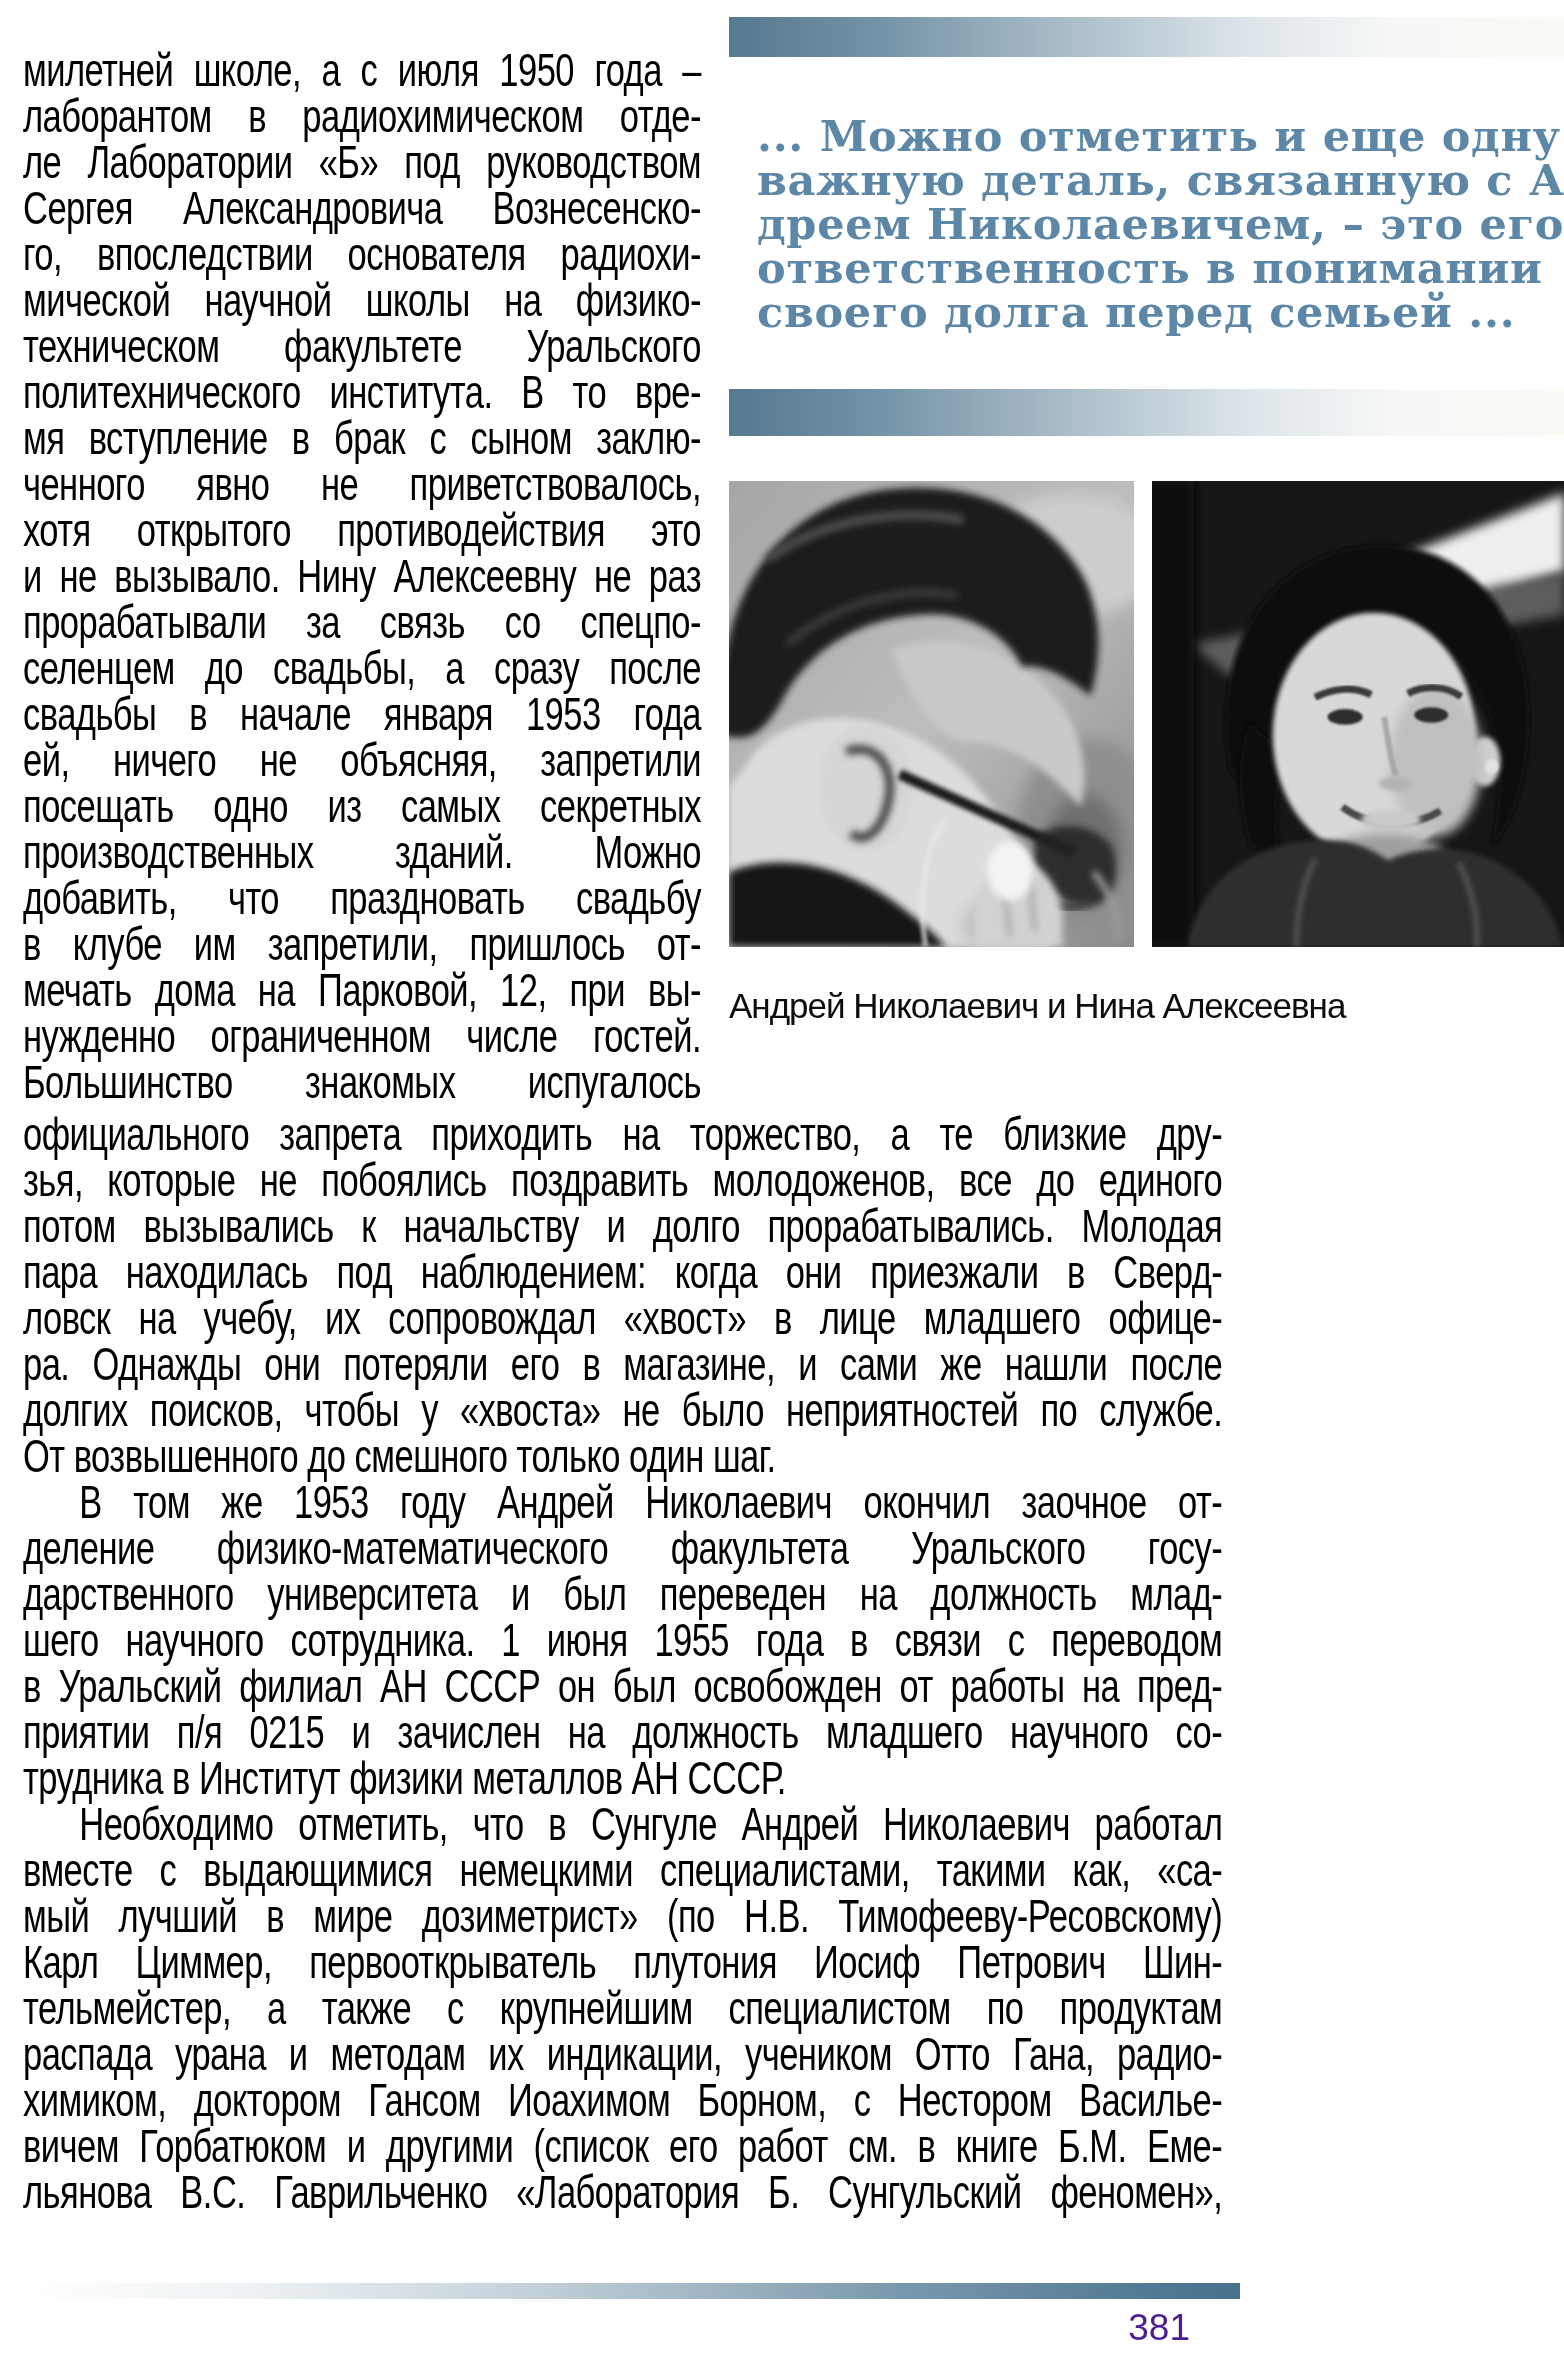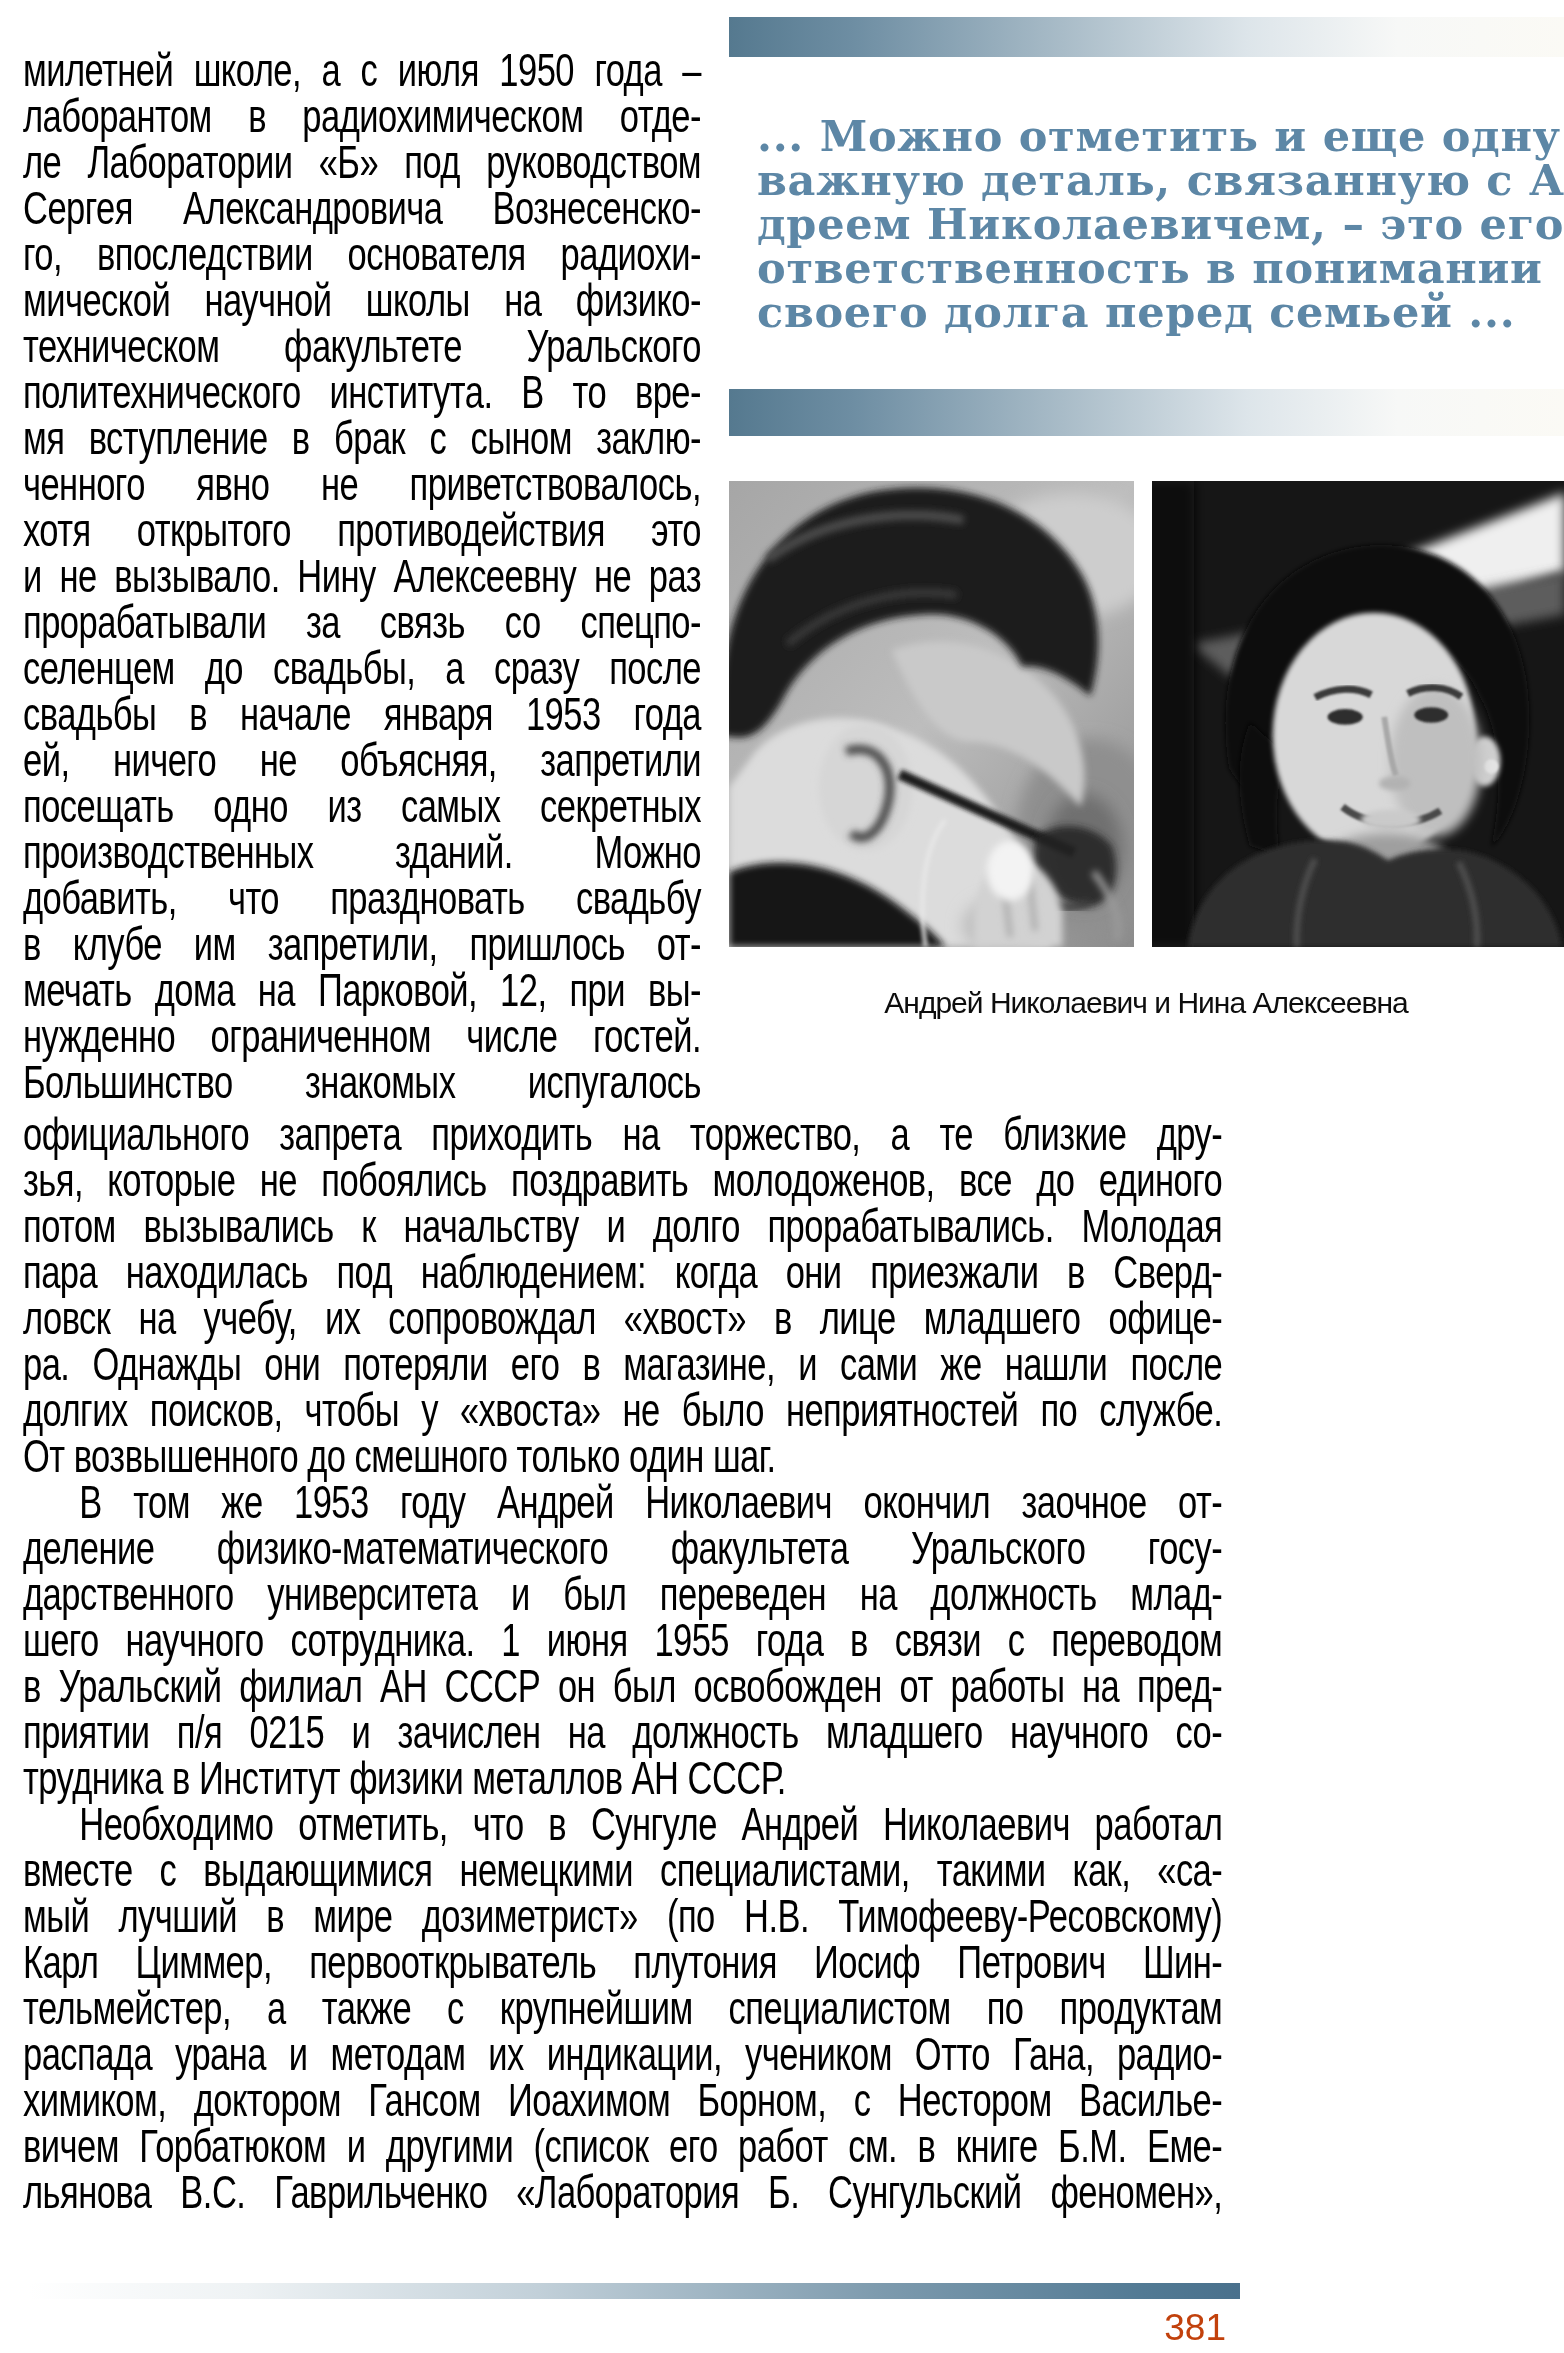--- a/index.html
+++ b/index.html
@@ -29,25 +29,25 @@
     text-align:justify;text-align-last:justify;white-space:nowrap;}
   .col .line.last{text-align-last:left;}
   .col .line.ind{text-indent:75px;}
 
   
   .photo{position:absolute;top:481px;height:466px;}
   .photo svg{display:block;width:100%;height:100%;}
   .photo.left{left:729px;width:405px;}
   .photo.right{left:1152px;width:413px;}
 
-  .caption{position:absolute;left:729px;top:986px;width:834px;text-align:center;
-    font-size:30px;letter-spacing:-1px;color:#0d0d0d;}
-
-  .pagenum{position:absolute;left:1118px;top:2307px;width:108px;text-align:right;
-    font-size:37px;color:#c2410c;}
+  .caption{position:absolute;left:729px;top:986px;width:834px;text-align:left;
+    font-size:35px;letter-spacing:-1px;color:#0d0d0d;}
+
+  .pagenum{position:absolute;left:1082px;top:2307px;width:108px;text-align:right;
+    font-size:37px;color:#4c1d95;}
 </style>
 </head>
 <body>
 
 <div class="page">
 
   <div class="bar top"></div>
 
   <div class="quote">
       <div class="qline">... Можно отметить и еще одну</div>

